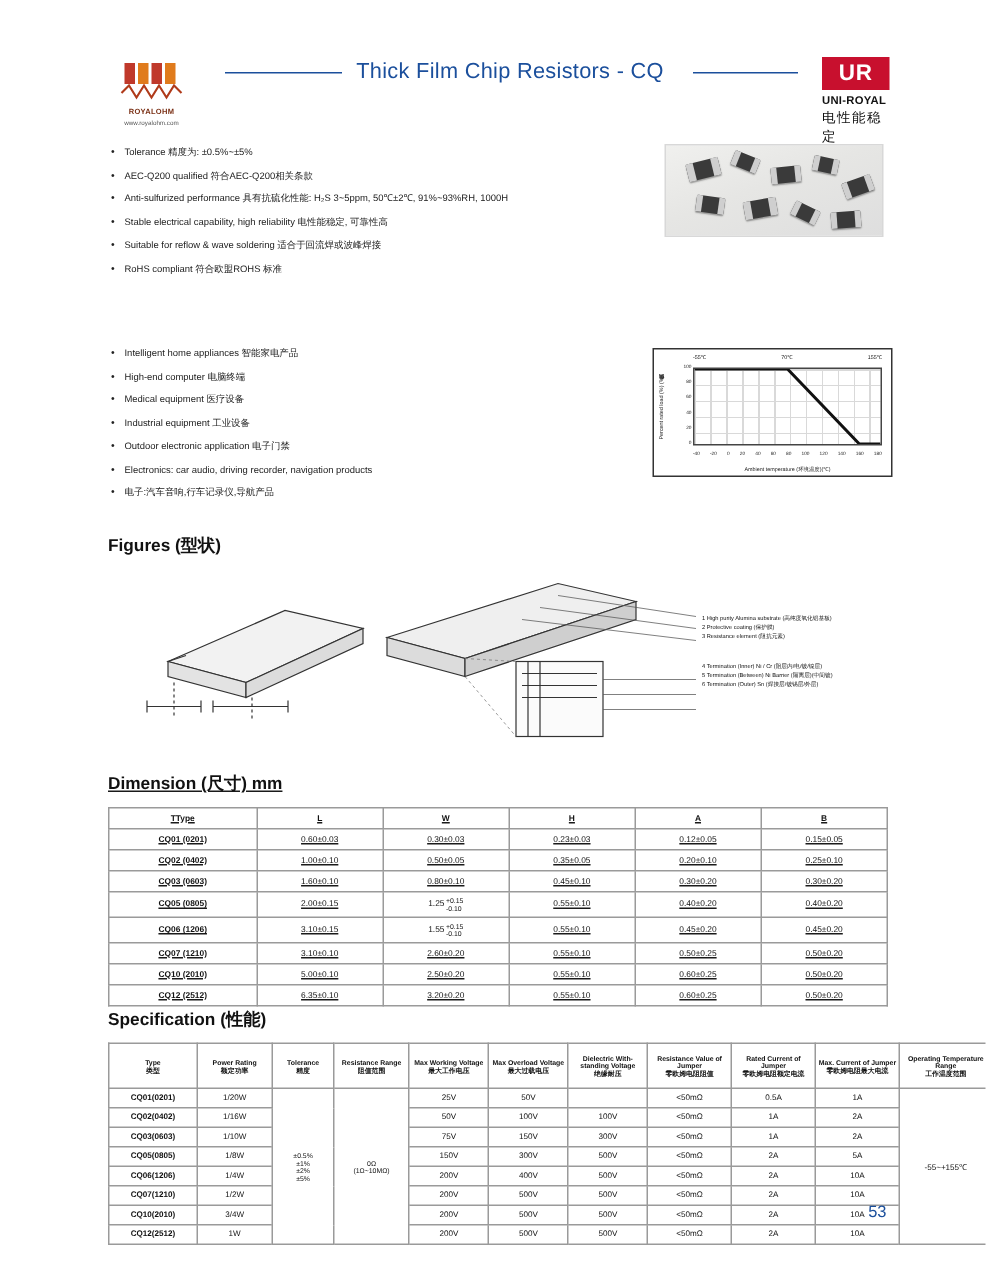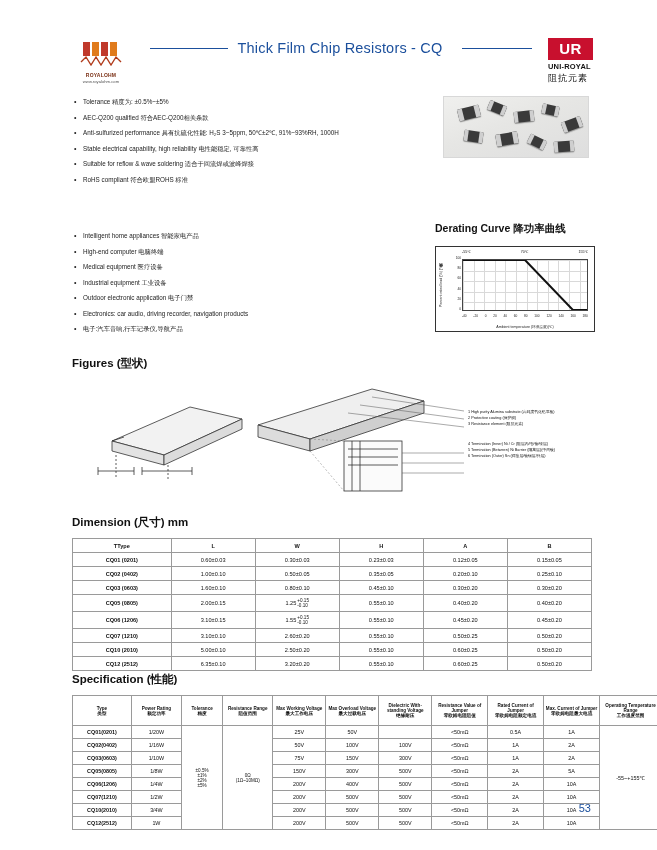--- a/index.html
+++ b/index.html
@@ -128,21 +128,21 @@
   .fig-area { position: relative; height: 130px; margin-top: 8px; }
 
   .fig-callouts {
     position: absolute; left: 396px; top: 30px; width: 200px;
     font-size: 3.8px; color: #111; line-height: 1.6;
   }
   .fig-callouts .row { white-space: nowrap; }
   .fig-callouts .grp2 { margin-top: 14px; }
 
   
-  .dimension { position: absolute; left: 72px; top: 515px; width: 520px; }
+  .dimension { position: absolute; left: 72px; top: 515px; width: 520px; text-decoration: underline; }
   .spec { position: absolute; left: 72px; top: 672px; width: 590px; }
 
   table { border-collapse: collapse; width: 100%; margin-top: 8px; }
   table th, table td {
     border: 1px solid #9a9a9a; font-size: 5.6px; color: #111;
     text-align: center; padding: 3px 1px; font-weight: normal;
   }
   .dim-table th { font-weight: bold; height: 14px; background: #fff; }
   .dim-table td { height: 14px; }
   .dim-table td.first { font-weight: bold; text-align: center; }
@@ -187,21 +187,21 @@
 
     <div class="title-rule-l"></div>
     <div class="title-wrap">
       <div class="t">Thick Film Chip Resistors - CQ</div>
     </div>
     <div class="title-rule-r"></div>
 
     <div class="logo-right">
       <div class="ur-box">UR</div>
       <div class="ur-name">UNI-ROYAL</div>
-      <div class="ur-cn">阻抗元素</div>
+      <div class="ur-cn">电性能稳定</div>
     </div>
   </div>
 
   <div class="feature">
     <ul class="bullets">
       <li>Tolerance 精度为: ±0.5%~±5%</li>
       <li>AEC-Q200 qualified  符合AEC-Q200相关条款</li>
       <li>Anti-sulfurized performance 具有抗硫化性能: H₂S 3~5ppm, 50℃±2℃, 91%~93%RH, 1000H</li>
       <li>Stable electrical capability, high reliability 电性能稳定, 可靠性高</li>
       <li>Suitable for reflow &amp; wave soldering 适合于回流焊或波峰焊接</li>
@@ -256,21 +256,20 @@
       <li>Industrial equipment 工业设备</li>
       <li>Outdoor electronic application  电子门禁</li>
       <li>Electronics: car audio, driving recorder, navigation products</li>
       <li style="list-style:none;">
         <span>电子:汽车音响,行车记录仪,导航产品</span>
       </li>
     </ul>
   </div>
 
   <div class="derating">
-    <div class="sec-title">Derating Curve  降功率曲线</div>
     <div class="chart-box">
       <div class="chart-top-lab">
         <span>-55℃</span>
         <span>70℃</span>
         <span>155℃</span>
       </div>
       <div class="chart-ylab">Percent rated load (%) 负载比(%)</div>
       <div class="chart-ticks-y">
         <span>100</span>
         <span>80</span>

